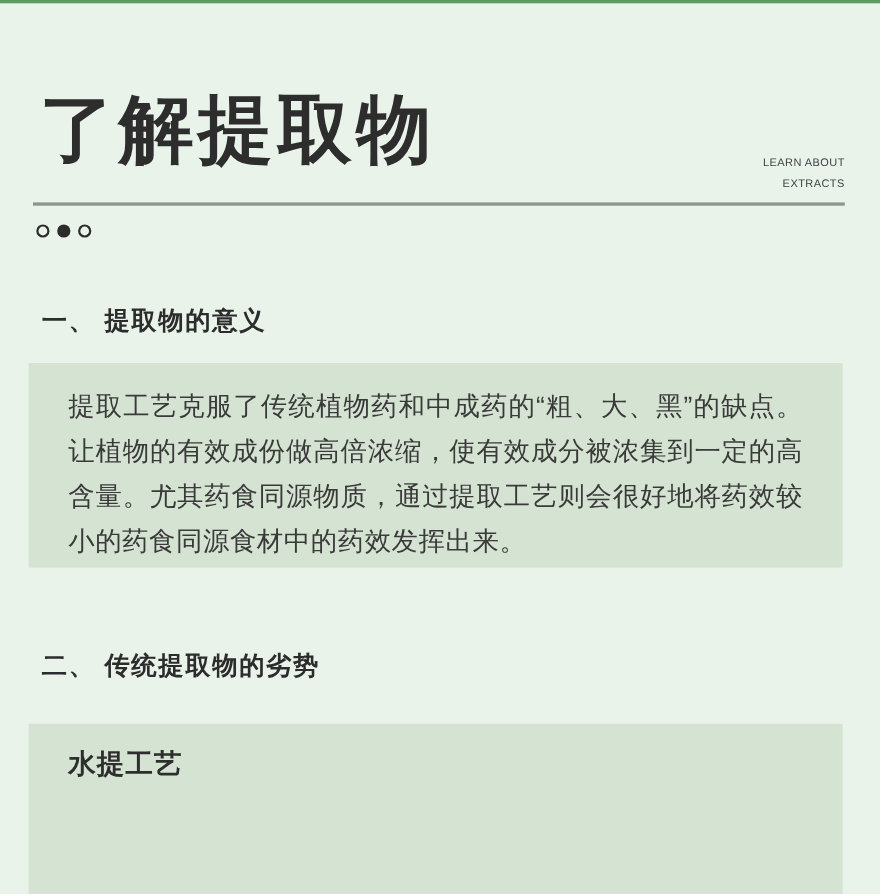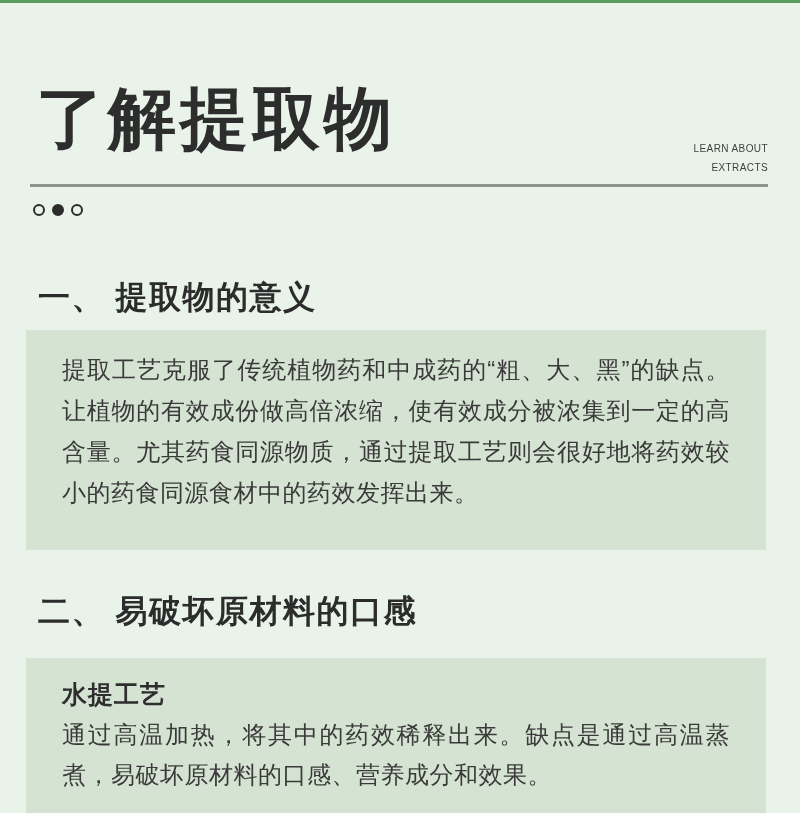--- a/index.html
+++ b/index.html
@@ -32,30 +32,30 @@
     position: absolute; left: 33px; top: 204px;
     display: flex; gap: 7px; align-items: center;
   }
   .dot {
     width: 12px; height: 12px; border-radius: 50%;
     border: 2px solid #2c2c2c; background: transparent;
   }
   .dot.filled { background: #2c2c2c; }
   .section-heading {
     position: absolute; left: 38px;
-    font-size: 32px; font-weight: 800; color: #2c2c2c;
+    font-size: 23px; font-weight: 800; color: #2c2c2c;
     letter-spacing: 1.5px; white-space: nowrap;
   }
   .section-heading.s1 { top: 276px; }
   .section-heading.s2 { top: 590px; }
   .card {
     position: absolute; left: 26px; width: 740px;
     background: #d5e4d2;
   }
-  .card.c1 { top: 330px; height: 220px; }
+  .card.c1 { top: 330px; height: 186px; }
   .card.c2 { top: 658px; height: 182px; }
   .card p {
     margin: 0 36px;
     font-size: 24px; line-height: 41px; color: #3a3a3a;
     text-align: justify; letter-spacing: 0.5px;
   }
   .card.c1 p { padding-top: 19px; }
   .card-title {
     margin: 20px 36px 4px 36px;
     font-size: 25px; font-weight: 800; color: #2e2e2e;
@@ -82,18 +82,17 @@
     <span class="dot filled"></span>
     <span class="dot"></span>
   </div>
 
 <h2 class="section-heading s1">一、 提取物的意义</h2>
 
 <div class="card c1">
   <p>提取工艺克服了传统植物药和中成药的“粗、大、黑”的缺点。让植物的有效成份做高倍浓缩，使有效成分被浓集到一定的高含量。尤其药食同源物质，通过提取工艺则会很好地将药效较小的药食同源食材中的药效发挥出来。</p>
 </div>
 
-<h2 class="section-heading s2">二、 易破坏原材料的口感</h2>
+<h2 class="section-heading s2">二、 传统提取物的劣势</h2>
 
 <div class="card c2">
   <h3 class="card-title">水提工艺</h3>
-  <p>通过高温加热，将其中的药效稀释出来。缺点是通过高温蒸煮，易破坏原材料的口感、营养成分和效果。</p>
 </div>
 
 </body></html>

